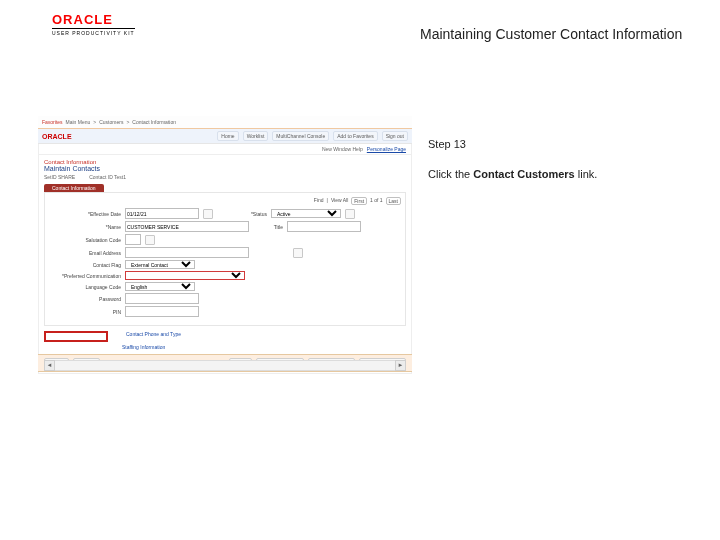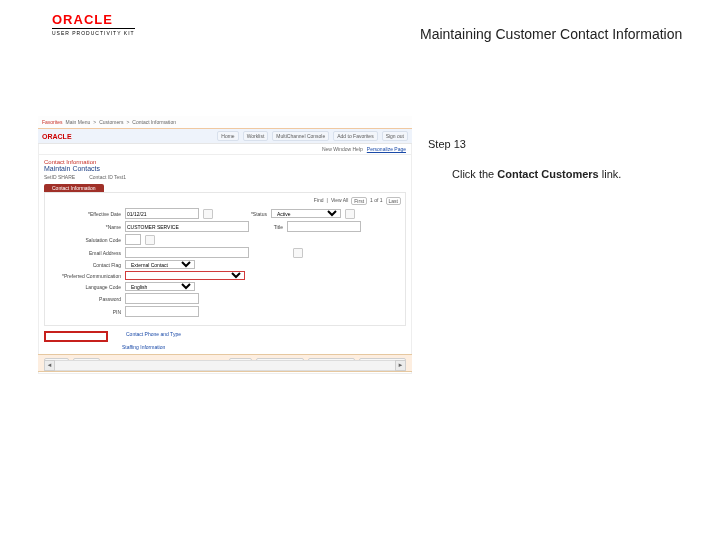--- a/index.html
+++ b/index.html
@@ -5,21 +5,21 @@
   html,body{margin:0;padding:0;width:720px;height:540px;font-family:Arial,Helvetica,sans-serif;background:#fff;font-size:9px;color:#333;}
   .wrap{position:relative;width:720px;height:540px;}
   
   .hdr{position:absolute;top:12px;left:52px;}
   .brand{display:flex;flex-direction:column;}
   .o-logo{font-family:Arial;font-weight:bold;font-size:13px;color:#f80000;letter-spacing:1px;}
   .upk{font-size:5px;letter-spacing:1px;color:#000;border-top:1px solid #000;padding-top:1px;margin-top:1px;}
   .doc-title{position:absolute;top:26px;left:420px;font-size:14px;color:#222;}
   
   .step-box{position:absolute;top:138px;left:428px;font-size:11px;color:#222;}
-  .instr-box{position:absolute;top:168px;left:428px;font-size:11px;color:#222;margin-left:24px;}
+  .instr-box{position:absolute;top:168px;left:428px;font-size:11px;color:#222;}
   .instr-box b{font-weight:bold;}
   
   .shot{position:absolute;top:116px;left:38px;width:374px;height:258px;background:#fff;box-shadow:0 0 0 1px #eee inset;}
   .shot .topbar{height:12px;background:#fdfdfd;border-bottom:1px solid #f0c8a0;display:flex;align-items:center;padding:0 4px;gap:6px;}
   .crumb-area{display:flex;gap:3px;font-size:5px;color:#666;}
   .crumb-area span:first-child{color:#c83028;}
   .obar{display:flex;align-items:center;justify-content:space-between;height:14px;padding:0 4px;background:#eef3fb;border-bottom:1px solid #e6e6e6;}
   .obar .o{font-weight:bold;font-size:7px;color:#cc0000;}
   .obar .rnav{display:flex;gap:4px;font-size:5px;color:#5b5b5b;}
   .obar .rnav span{padding:1px 3px;background:#f3f6fb;border:1px solid #d8e0ec;border-radius:2px;}

